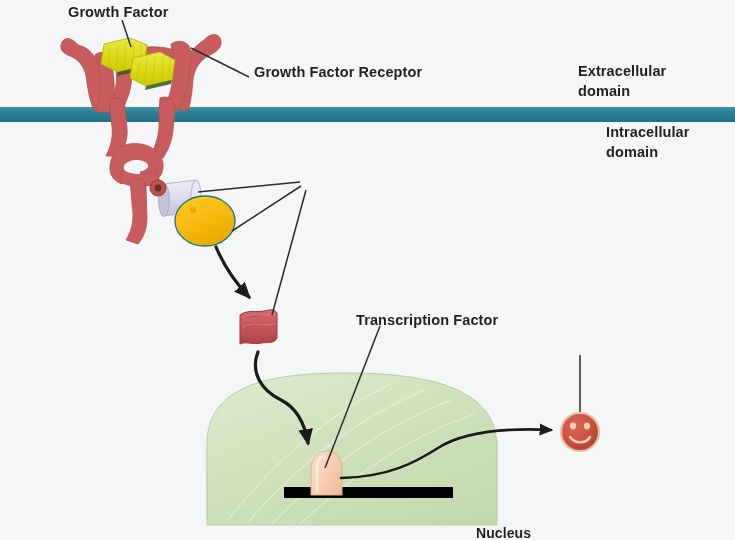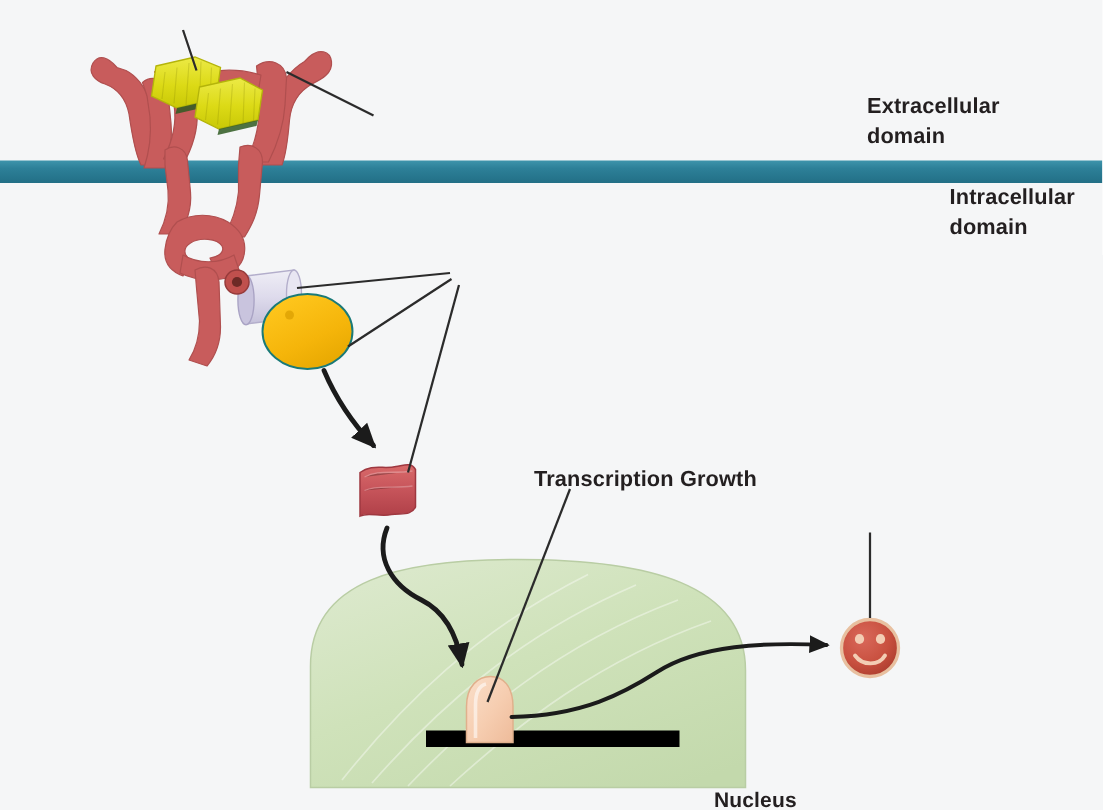--- a/index.html
+++ b/index.html
@@ -30,21 +30,21 @@
     line-height: 1.38;
     white-space: pre-line;
     letter-spacing: 0.1px;
   }
   #label-growth-factor   { left: 68px;  top: 2px; }
   #label-gf-receptor     { left: 254px; top: 62px; }
   #label-signal-trans    { left: 305px; top: 173px; }
   #label-transcription   { left: 356px; top: 310px; }
   #label-cell-prolif     { left: 554px; top: 330px; }
   #label-extracellular   { left: 578px; top: 61px; }
-  #label-intracellular   { left: 606px; top: 122px; margin-left: 27px; }
+  #label-intracellular   { left: 606px; top: 122px; }
   #label-nucleus         { left: 476px; top: 524px; font-size: 14px; }
 </style>
 </head>
 <body>
 
 <div id="canvas">
 
   <svg id="scene" viewBox="0 0 735 540">
     <defs>
       <linearGradient id="gradMembrane" x1="0" y1="0" x2="0" y2="1">
@@ -232,20 +232,22 @@
       <path d="M 580 355 L 580 412"></path>
     </g>
 
     <g stroke="#1b1b1b" fill="none" stroke-width="3.2" stroke-linecap="round">
       <path d="M 216 247 C 224 266 234 281 249 297" marker-end="url(#arrowSolid)"></path>
       <path d="M 258 352 C 250 372 261 390 281 400 C 297 408 305 425 308 443" marker-end="url(#arrowSolid)"></path>
       <path d="M 341 478 C 389 477 416 462 438 448 C 466 430 510 428 551 430" stroke-width="2.6" marker-end="url(#arrowSolid)"></path>
     </g>
   </svg>
 
-  <div class="lbl" id="label-transcription">Transcription Growth</div>
+  <div class="lbl" id="label-growth-factor">Growth Factor</div>
+  <div class="lbl" id="label-gf-receptor">Growth Factor Receptor</div>
+  <div class="lbl" id="label-transcription">Transcription Factor</div>
   <div class="lbl" id="label-extracellular">Extracellular
 domain</div>
   <div class="lbl" id="label-intracellular">Intracellular
 domain</div>
   <div class="lbl" id="label-nucleus">Nucleus</div>
 
 </div>
 
 </body></html>

